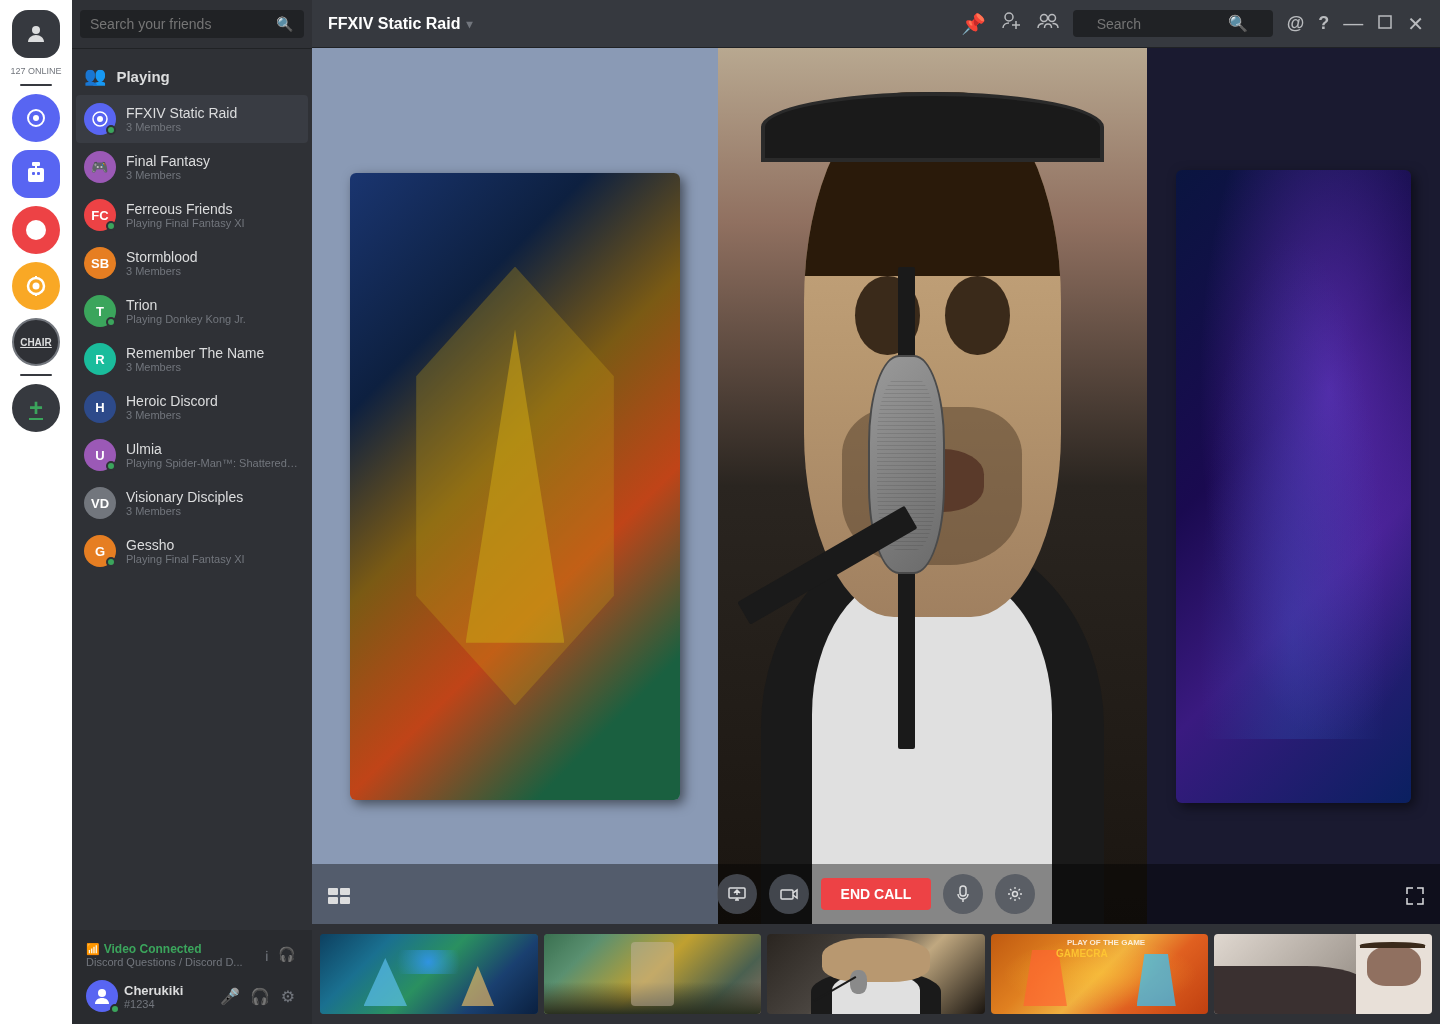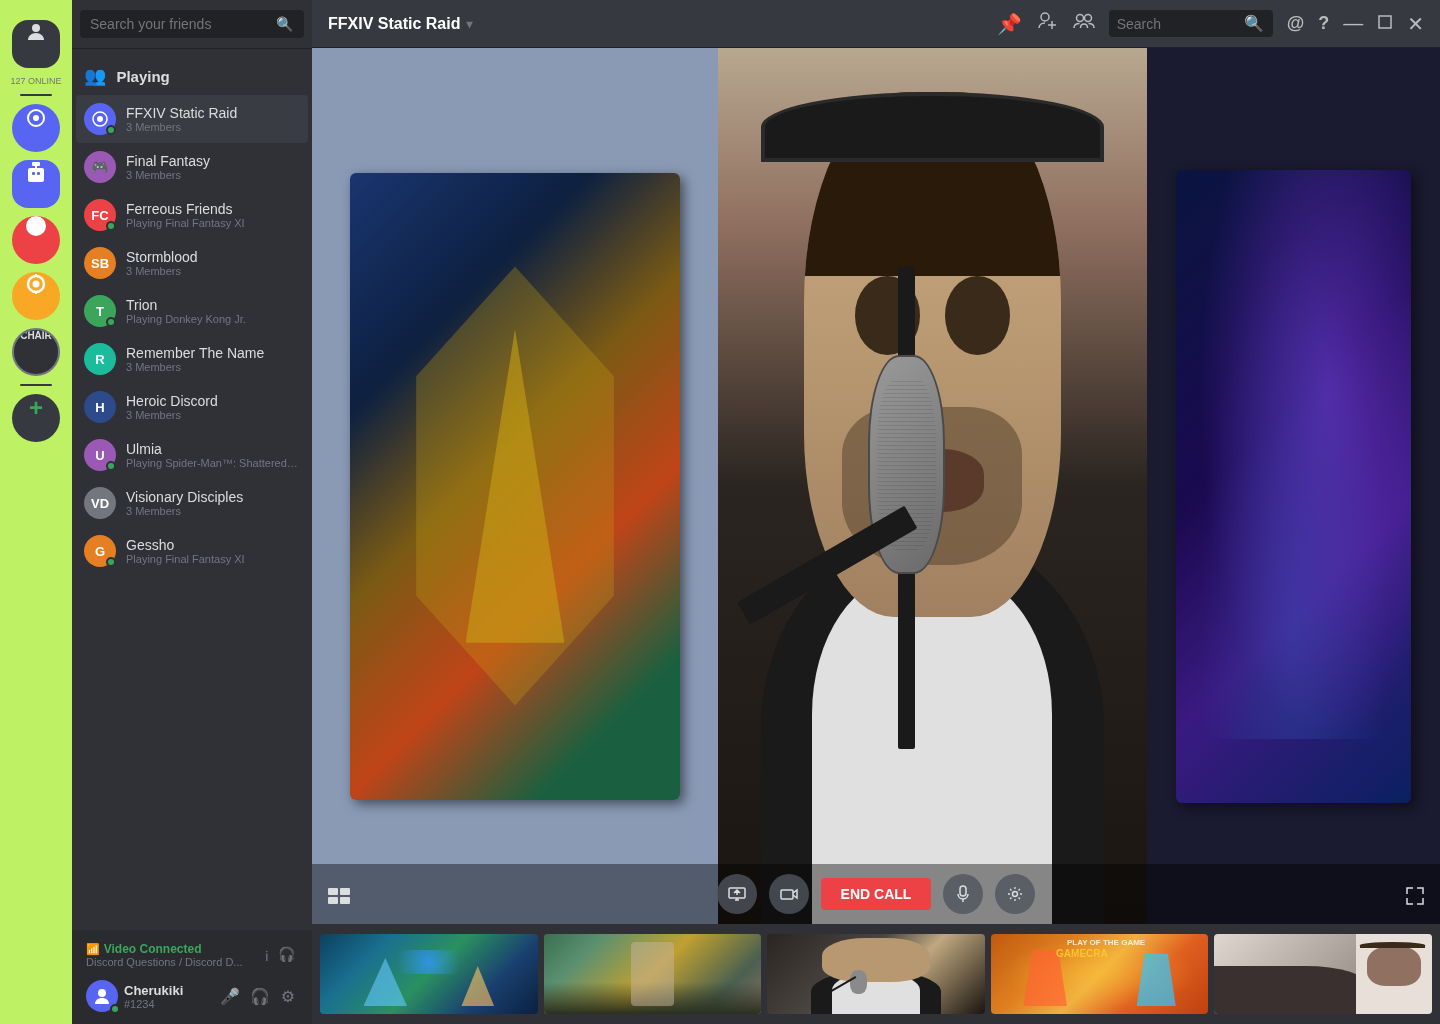--- a/index.html
+++ b/index.html
@@ -1,41 +1,42 @@
 <!DOCTYPE html>
 <html><head>
   <meta charset="utf-8">
   <style>
     * { margin: 0; padding: 0; box-sizing: border-box; }
     body { width: 1440px; height: 1024px; overflow: hidden; background: #202225; font-family: 'Helvetica Neue', Arial, sans-serif; color: #dcddde; display: flex; }
 
     
     .server-sidebar {
       width: 72px;
-      background: #bef264;
+      background: #ffffff;
       display: flex;
       flex-direction: column;
       align-items: center;
-      padding: 20px 0;
+      padding: 10px 0;
       gap: 8px;
       flex-shrink: 0;
     }
     .server-icon {
       width: 48px;
       height: 48px;
       border-radius: 50%;
       background: #36393f;
       display: flex;
-      align-items: flex-start;
+      align-items: center;
       justify-content: center;
       cursor: pointer;
       font-size: 18px;
       color: #dcddde;
       transition: border-radius 0.15s;
       overflow: hidden;
+      text-decoration: underline;
     }
     .server-icon.active { border-radius: 16px; }
     .server-separator {
       width: 32px;
       height: 2px;
       background: #36393f;
       border-radius: 1px;
     }
     .server-icon.add-server {
       background: #36393f;
@@ -223,25 +224,25 @@
       display: flex;
       align-items: center;
       gap: 6px;
     }
     .dropdown-arrow { color: #72767d; font-size: 12px; }
     .top-bar-actions { margin-left: auto; display: flex; align-items: center; gap: 14px; }
     .top-bar-icon { color: #b9bbbe; font-size: 20px; cursor: pointer; }
     .top-bar-search {
       background: #202225;
       border-radius: 4px;
-      padding: 4px 8px;
+      padding: 4px 24px;
       display: flex;
       align-items: center;
       gap: 8px;
-      width: 164px;
+      width: 200px;
     }
     .top-bar-search input {
       background: transparent;
       border: none;
       outline: none;
       color: #72767d;
       font-size: 14px;
       width: 100%;
     }
 

